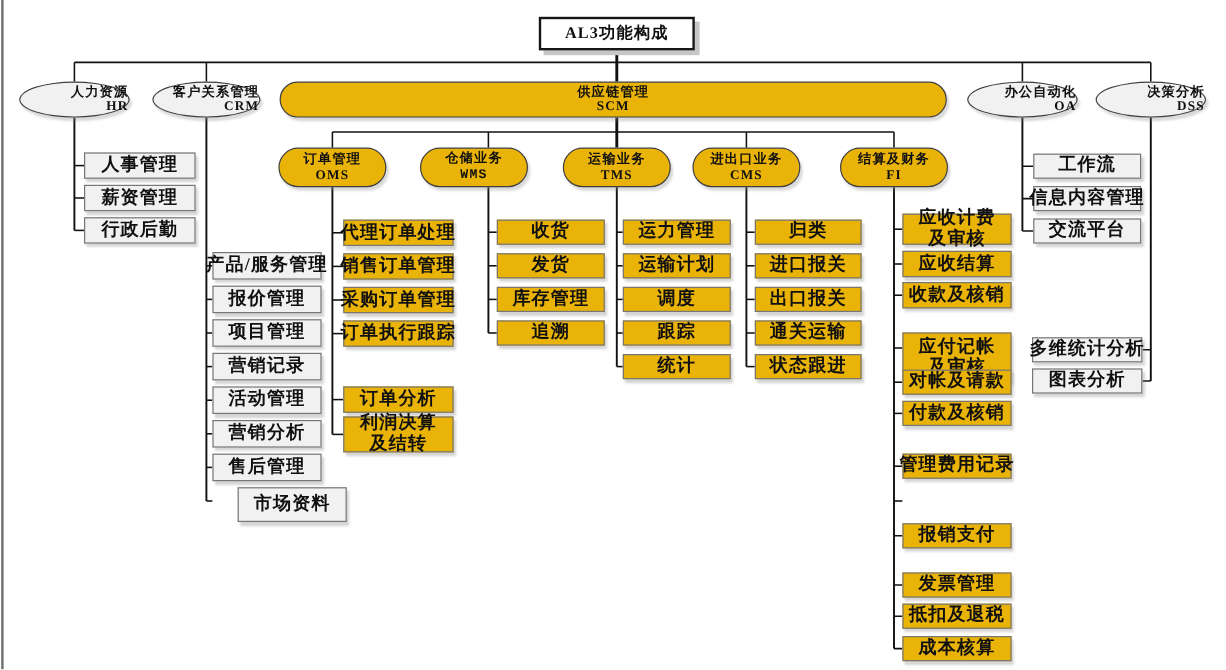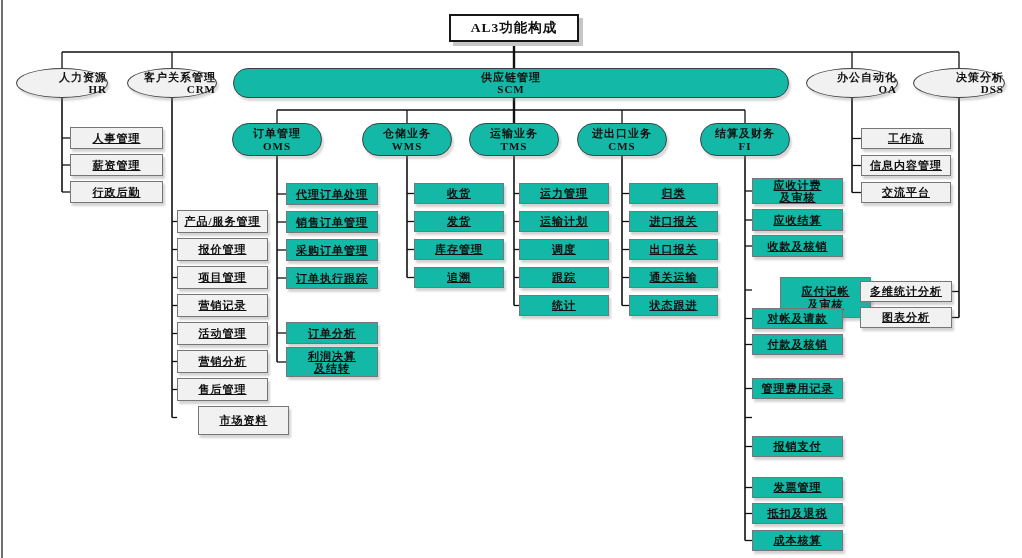--- a/index.html
+++ b/index.html
@@ -11,32 +11,31 @@
   .connectors{position:absolute;left:0;top:0;width:1022px;height:558px;}
   .nodes{position:absolute;left:0;top:0;width:1022px;height:558px;}
   .edge-line{position:absolute;left:1px;top:0;width:2px;height:558px;background:#6e6e6e;}
   .node{
     position:absolute;box-sizing:border-box;
     display:flex;flex-direction:column;align-items:center;justify-content:center;
     text-align:center;font-weight:bold;color:#101010;line-height:1.12;
   }
   .nl{display:block;white-space:nowrap;}
   .box{
-    border:1px solid #767676;font-size:11px;letter-spacing:1px;
+    border:1px solid #767676;font-size:15px;letter-spacing:1px;
     box-shadow:2px 3px 2px rgba(130,130,130,0.35);
-    text-decoration:underline;
   }
   .shape{
     border:1.4px solid #3f3f3f;font-size:11px;letter-spacing:1px;
     box-shadow:2px 3px 2px rgba(130,130,130,0.3);
   }
   .ellipse{border-radius:50%;align-items:flex-end;}
   .stadium{border-radius:17px;}
   .gray{background:#f1f1f1;}
-  .green{background:#14b8a6;}
+  .green{background:#eab308;}
   .title-box{
     left:449px;top:14px;width:130px;height:28px;
     background:#ffffff;border:2px solid #161616;border-radius:0;
     font-size:13.5px;letter-spacing:1px;
     box-shadow:4px 4px 0 #c6c6c6;
   }
 </style>
 </head>
 <body>
 
@@ -178,21 +177,21 @@
       <div class="node box green" style="left: 286px; top: 267px; width: 92px; height: 22px;">
         <span class="nl">订单执行跟踪</span>
       </div>
       <div class="node box green" style="left: 286px; top: 322px; width: 92px; height: 22px;">
         <span class="nl">订单分析</span>
       </div>
       <div class="node box green" style="left: 286px; top: 347px; width: 92px; height: 30px;">
         <span class="nl">利润决算</span>
         <span class="nl">及结转</span>
       </div>
-      <div class="node shape stadium green" style="left: 362px; top: 123px; width: 90px; height: 33px;">
+      <div class="node shape stadium green" style="left: 350px; top: 123px; width: 90px; height: 33px; font-family: Liberation Mono, monospace;">
         <span class="nl">仓储业务</span>
         <span class="nl">WMS</span>
       </div>
       <div class="node box green" style="left: 414px; top: 183px; width: 90px; height: 21px;">
         <span class="nl">收货</span>
       </div>
       <div class="node box green" style="left: 414px; top: 211px; width: 90px; height: 21px;">
         <span class="nl">发货</span>
       </div>
       <div class="node box green" style="left: 414px; top: 239px; width: 90px; height: 21px;">
@@ -246,21 +245,21 @@
       <div class="node box green" style="left: 752px; top: 178px; width: 91px; height: 26px;">
         <span class="nl">应收计费</span>
         <span class="nl">及审核</span>
       </div>
       <div class="node box green" style="left: 752px; top: 209px; width: 91px; height: 22px;">
         <span class="nl">应收结算</span>
       </div>
       <div class="node box green" style="left: 752px; top: 235px; width: 91px; height: 22px;">
         <span class="nl">收款及核销</span>
       </div>
-      <div class="node box green" style="left: 752px; top: 277px; width: 91px; height: 41px; margin-left: 28px;">
+      <div class="node box green" style="left: 752px; top: 277px; width: 91px; height: 41px;">
         <span class="nl">应付记帐</span>
         <span class="nl">及审核</span>
       </div>
       <div class="node box green" style="left: 752px; top: 308px; width: 91px; height: 21px;">
         <span class="nl">对帐及请款</span>
       </div>
       <div class="node box green" style="left: 752px; top: 334px; width: 91px; height: 21px;">
         <span class="nl">付款及核销</span>
       </div>
       <div class="node box green" style="left: 752px; top: 378px; width: 91px; height: 21px;">

